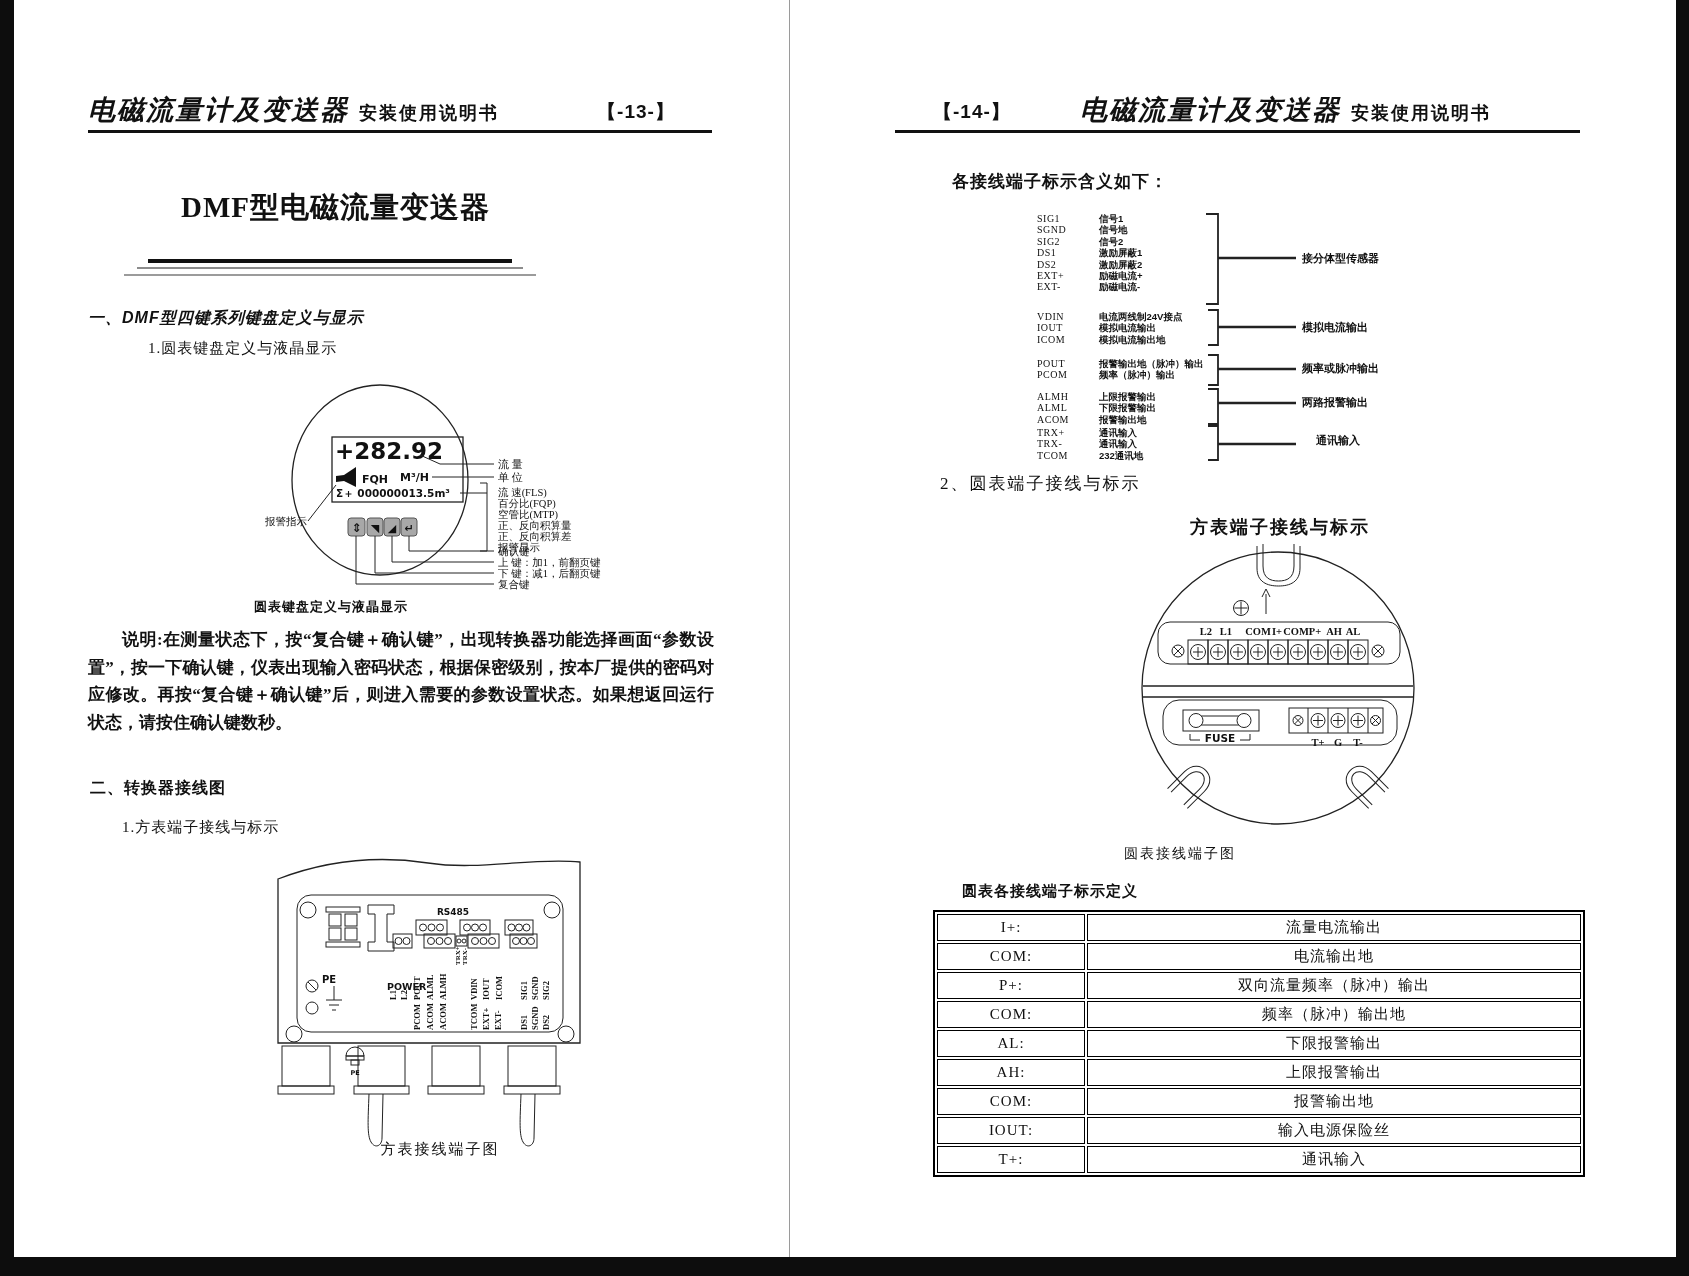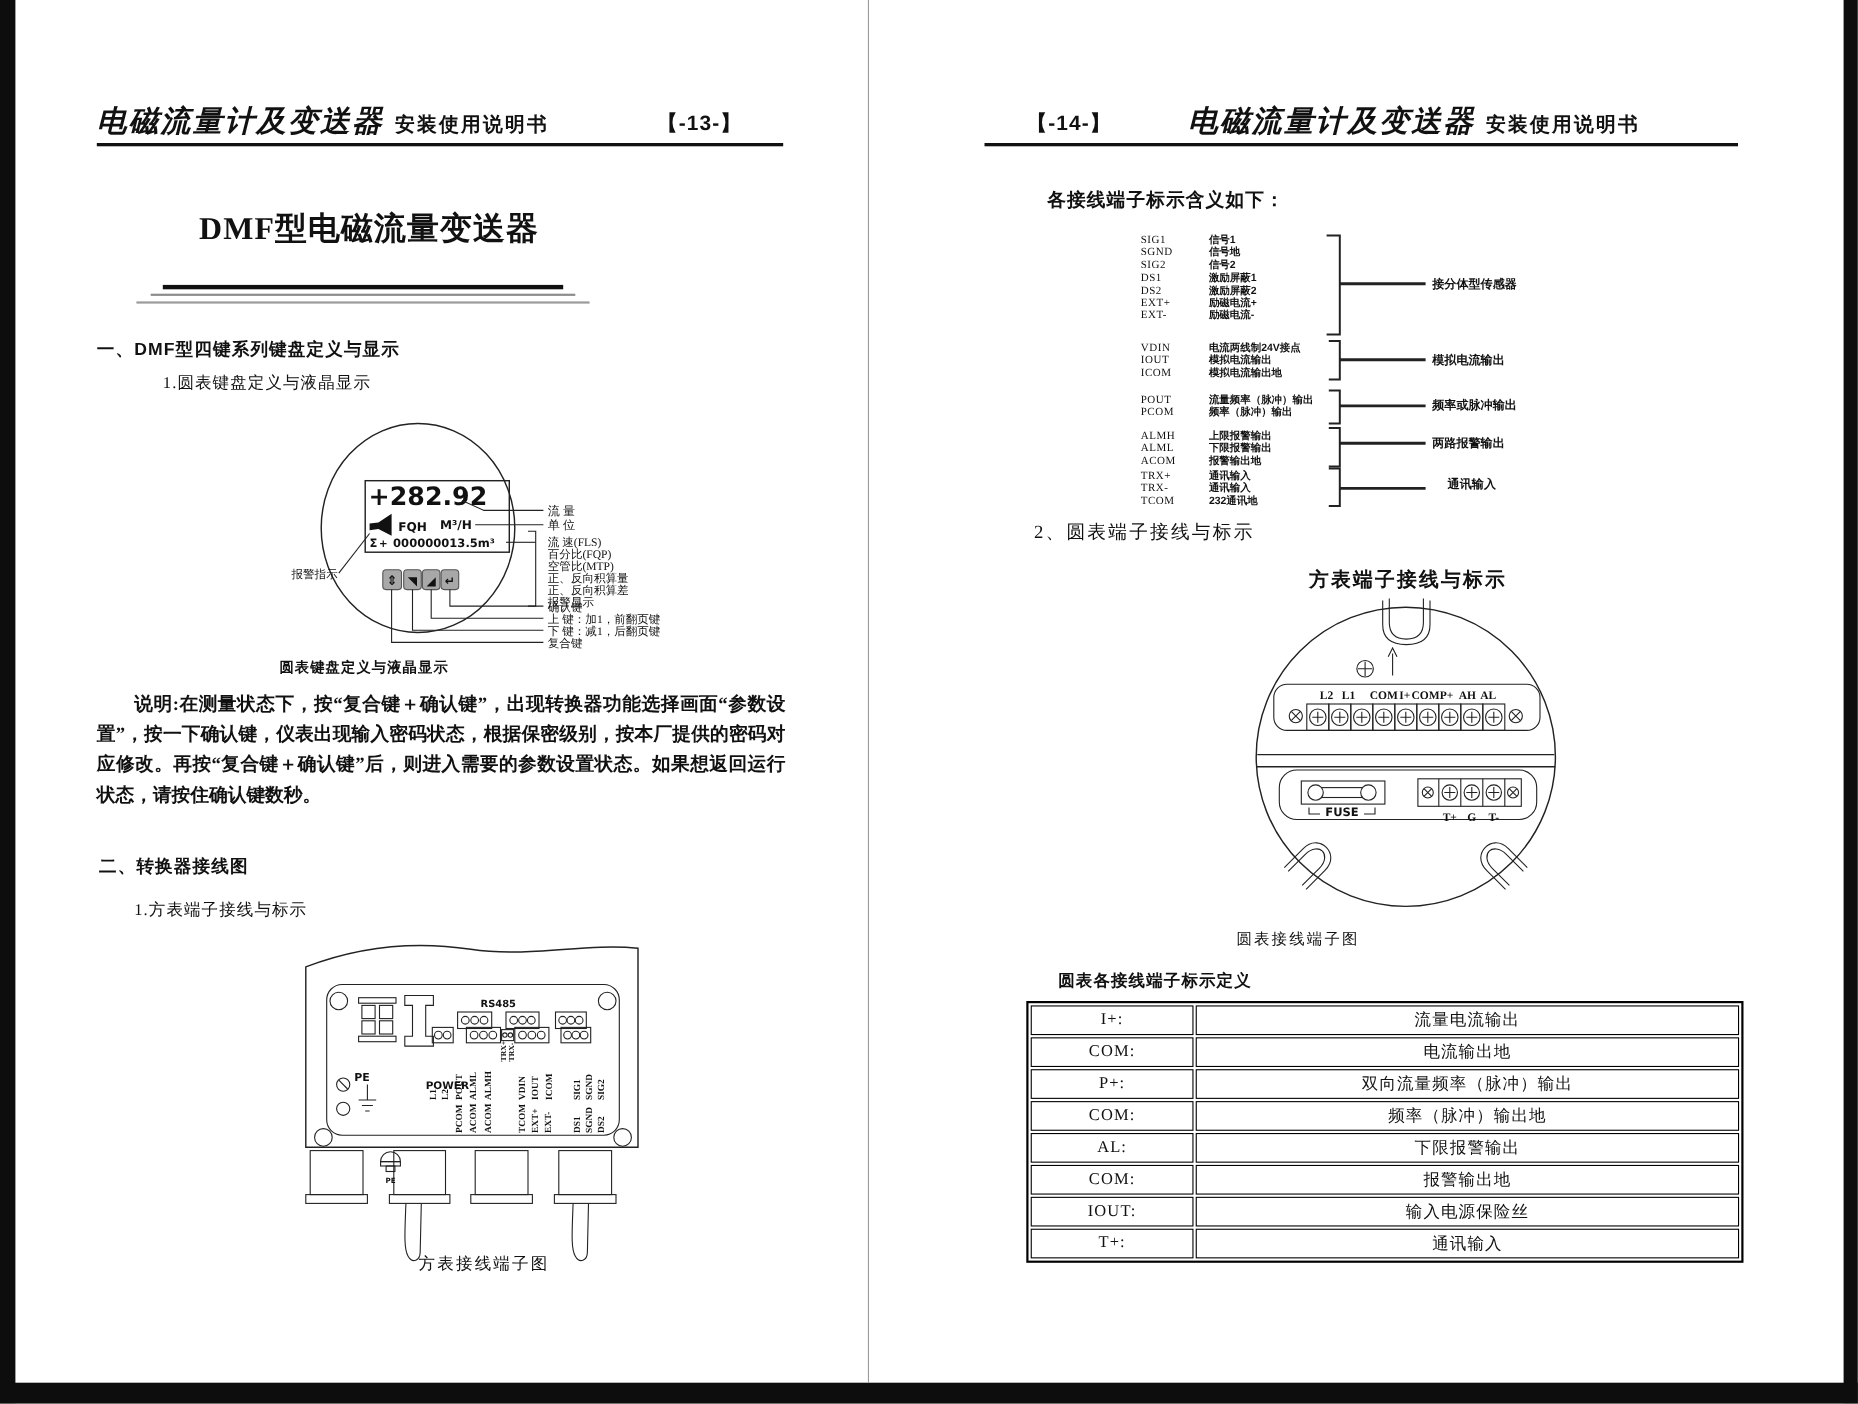--- a/index.html
+++ b/index.html
@@ -63,21 +63,21 @@
       <span class="brand">电磁流量计及变送器</span><span class="hsub">安装使用说明书</span>
     </div>
     <div class="abs pageno" style="left:560px;top:99px;width:152px;">【-13-】</div>
     <div class="hrule" style="left:88px;top:130px;width:624px;"></div>
 
     <div class="doc-title">DMF型电磁流量变送器</div>
     <div class="t-line" style="left:148px;top:259px;width:364px;height:4px;background:#111;"></div>
     <div class="t-line" style="left:137px;top:267px;width:386px;height:2px;background:#8c8c8c;"></div>
     <div class="t-line" style="left:124px;top:274px;width:412px;height:2px;background:#9b9b9b;"></div>
 
-    <div class="h-sec" style="left:88px;top:308px;">一、DMF型四键系列键盘定义与显示</div>
+    <div class="h-sec" style="left:88px;top:308px;font-style:italic;">一、DMF型四键系列键盘定义与显示</div>
     <div class="h-sub" style="left:148px;top:339px;">1.圆表键盘定义与液晶显示</div>
 
     <svg style="left:150px;top:355px;" width="560" height="250" viewBox="0 0 560 250">
       <ellipse cx="230" cy="125" rx="88" ry="95" class="ln2"></ellipse>
       <rect x="182" y="82" width="131" height="65" class="ln2"></rect>
       <text x="239" y="104" text-anchor="middle" style="font:bold 23px 'DejaVu Sans',sans-serif;">+282.92</text>
       <path d="M186,121 L194,120 L206,112 L206,132 L194,126 L186,127 Z" class="fill"></path>
       <text x="212" y="128" style="font:bold 11px 'DejaVu Sans',sans-serif;">FQH</text>
       <text x="250" y="126" style="font:bold 11px 'DejaVu Sans',sans-serif;">M³/H</text>
       <text x="186" y="142" style="font:bold 10.5px 'DejaVu Sans',sans-serif;">Σ＋ 000000013.5m³</text>
@@ -252,21 +252,21 @@
       <div class="lrow"><span class="lcode">DS2</span><span class="ldesc">激励屏蔽2</span></div>
       <div class="lrow"><span class="lcode">EXT+</span><span class="ldesc">励磁电流+</span></div>
       <div class="lrow"><span class="lcode">EXT-</span><span class="ldesc">励磁电流-</span></div>
     </div>
     <div class="abs" style="left:1037px;top:309px;">
       <div class="lrow"><span class="lcode">VDIN</span><span class="ldesc">电流两线制24V接点</span></div>
       <div class="lrow"><span class="lcode">IOUT</span><span class="ldesc">模拟电流输出</span></div>
       <div class="lrow"><span class="lcode">ICOM</span><span class="ldesc">模拟电流输出地</span></div>
     </div>
     <div class="abs" style="left:1037px;top:356px;">
-      <div class="lrow"><span class="lcode">POUT</span><span class="ldesc">流量频率（脉冲）输出</span></div>
+      <div class="lrow"><span class="lcode">POUT</span><span class="ldesc">报警输出地（脉冲）输出</span></div>
       <div class="lrow"><span class="lcode">PCOM</span><span class="ldesc">频率（脉冲）输出</span></div>
     </div>
     <div class="abs" style="left:1037px;top:389px;">
       <div class="lrow"><span class="lcode">ALMH</span><span class="ldesc">上限报警输出</span></div>
       <div class="lrow"><span class="lcode">ALML</span><span class="ldesc">下限报警输出</span></div>
       <div class="lrow"><span class="lcode">ACOM</span><span class="ldesc">报警输出地</span></div>
     </div>
     <div class="abs" style="left:1037px;top:425px;">
       <div class="lrow"><span class="lcode">TRX+</span><span class="ldesc">通讯输入</span></div>
       <div class="lrow"><span class="lcode">TRX-</span><span class="ldesc">通讯输入</span></div>
@@ -406,20 +406,24 @@
           </tr>
         <tr>
             <td class="term">COM:</td>
             <td>频率（脉冲）输出地</td>
           </tr>
         <tr>
             <td class="term">AL:</td>
             <td>下限报警输出</td>
           </tr>
         <tr>
+            <td class="term">AH:</td>
+            <td>上限报警输出</td>
+          </tr>
+        <tr>
             <td class="term">COM:</td>
             <td>报警输出地</td>
           </tr>
         <tr>
             <td class="term">IOUT:</td>
             <td>输入电源保险丝</td>
           </tr>
         <tr>
             <td class="term">T+:</td>
             <td>通讯输入</td>

